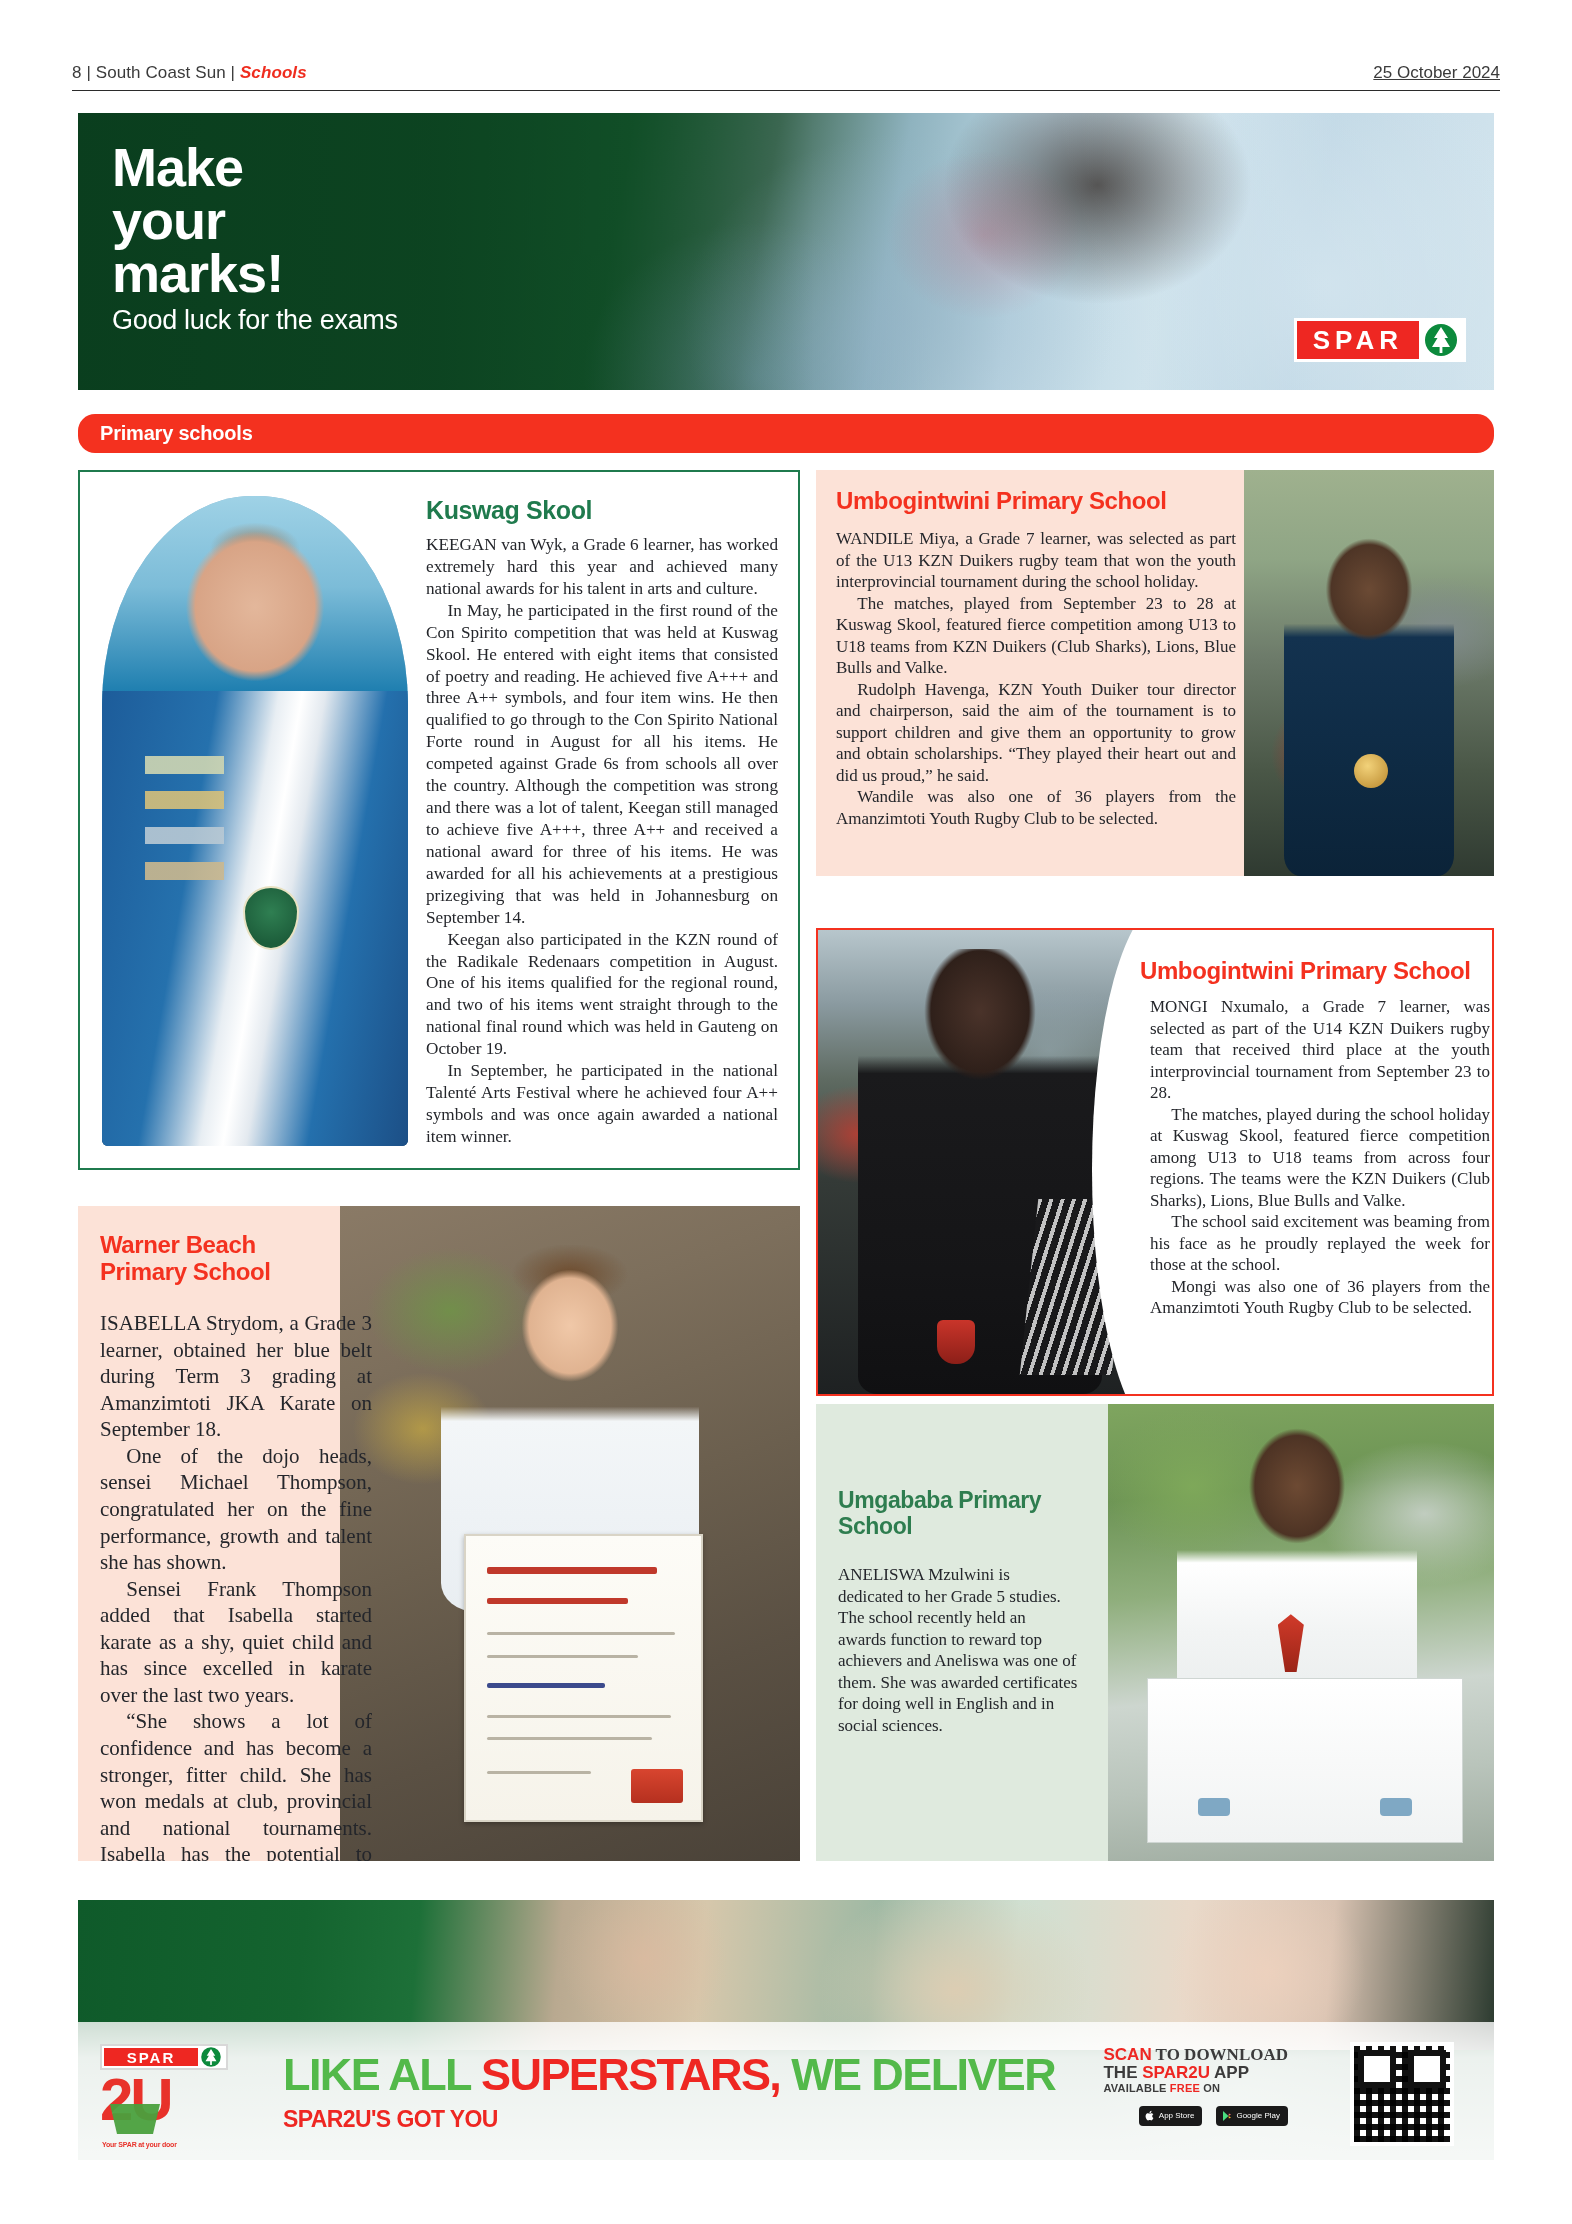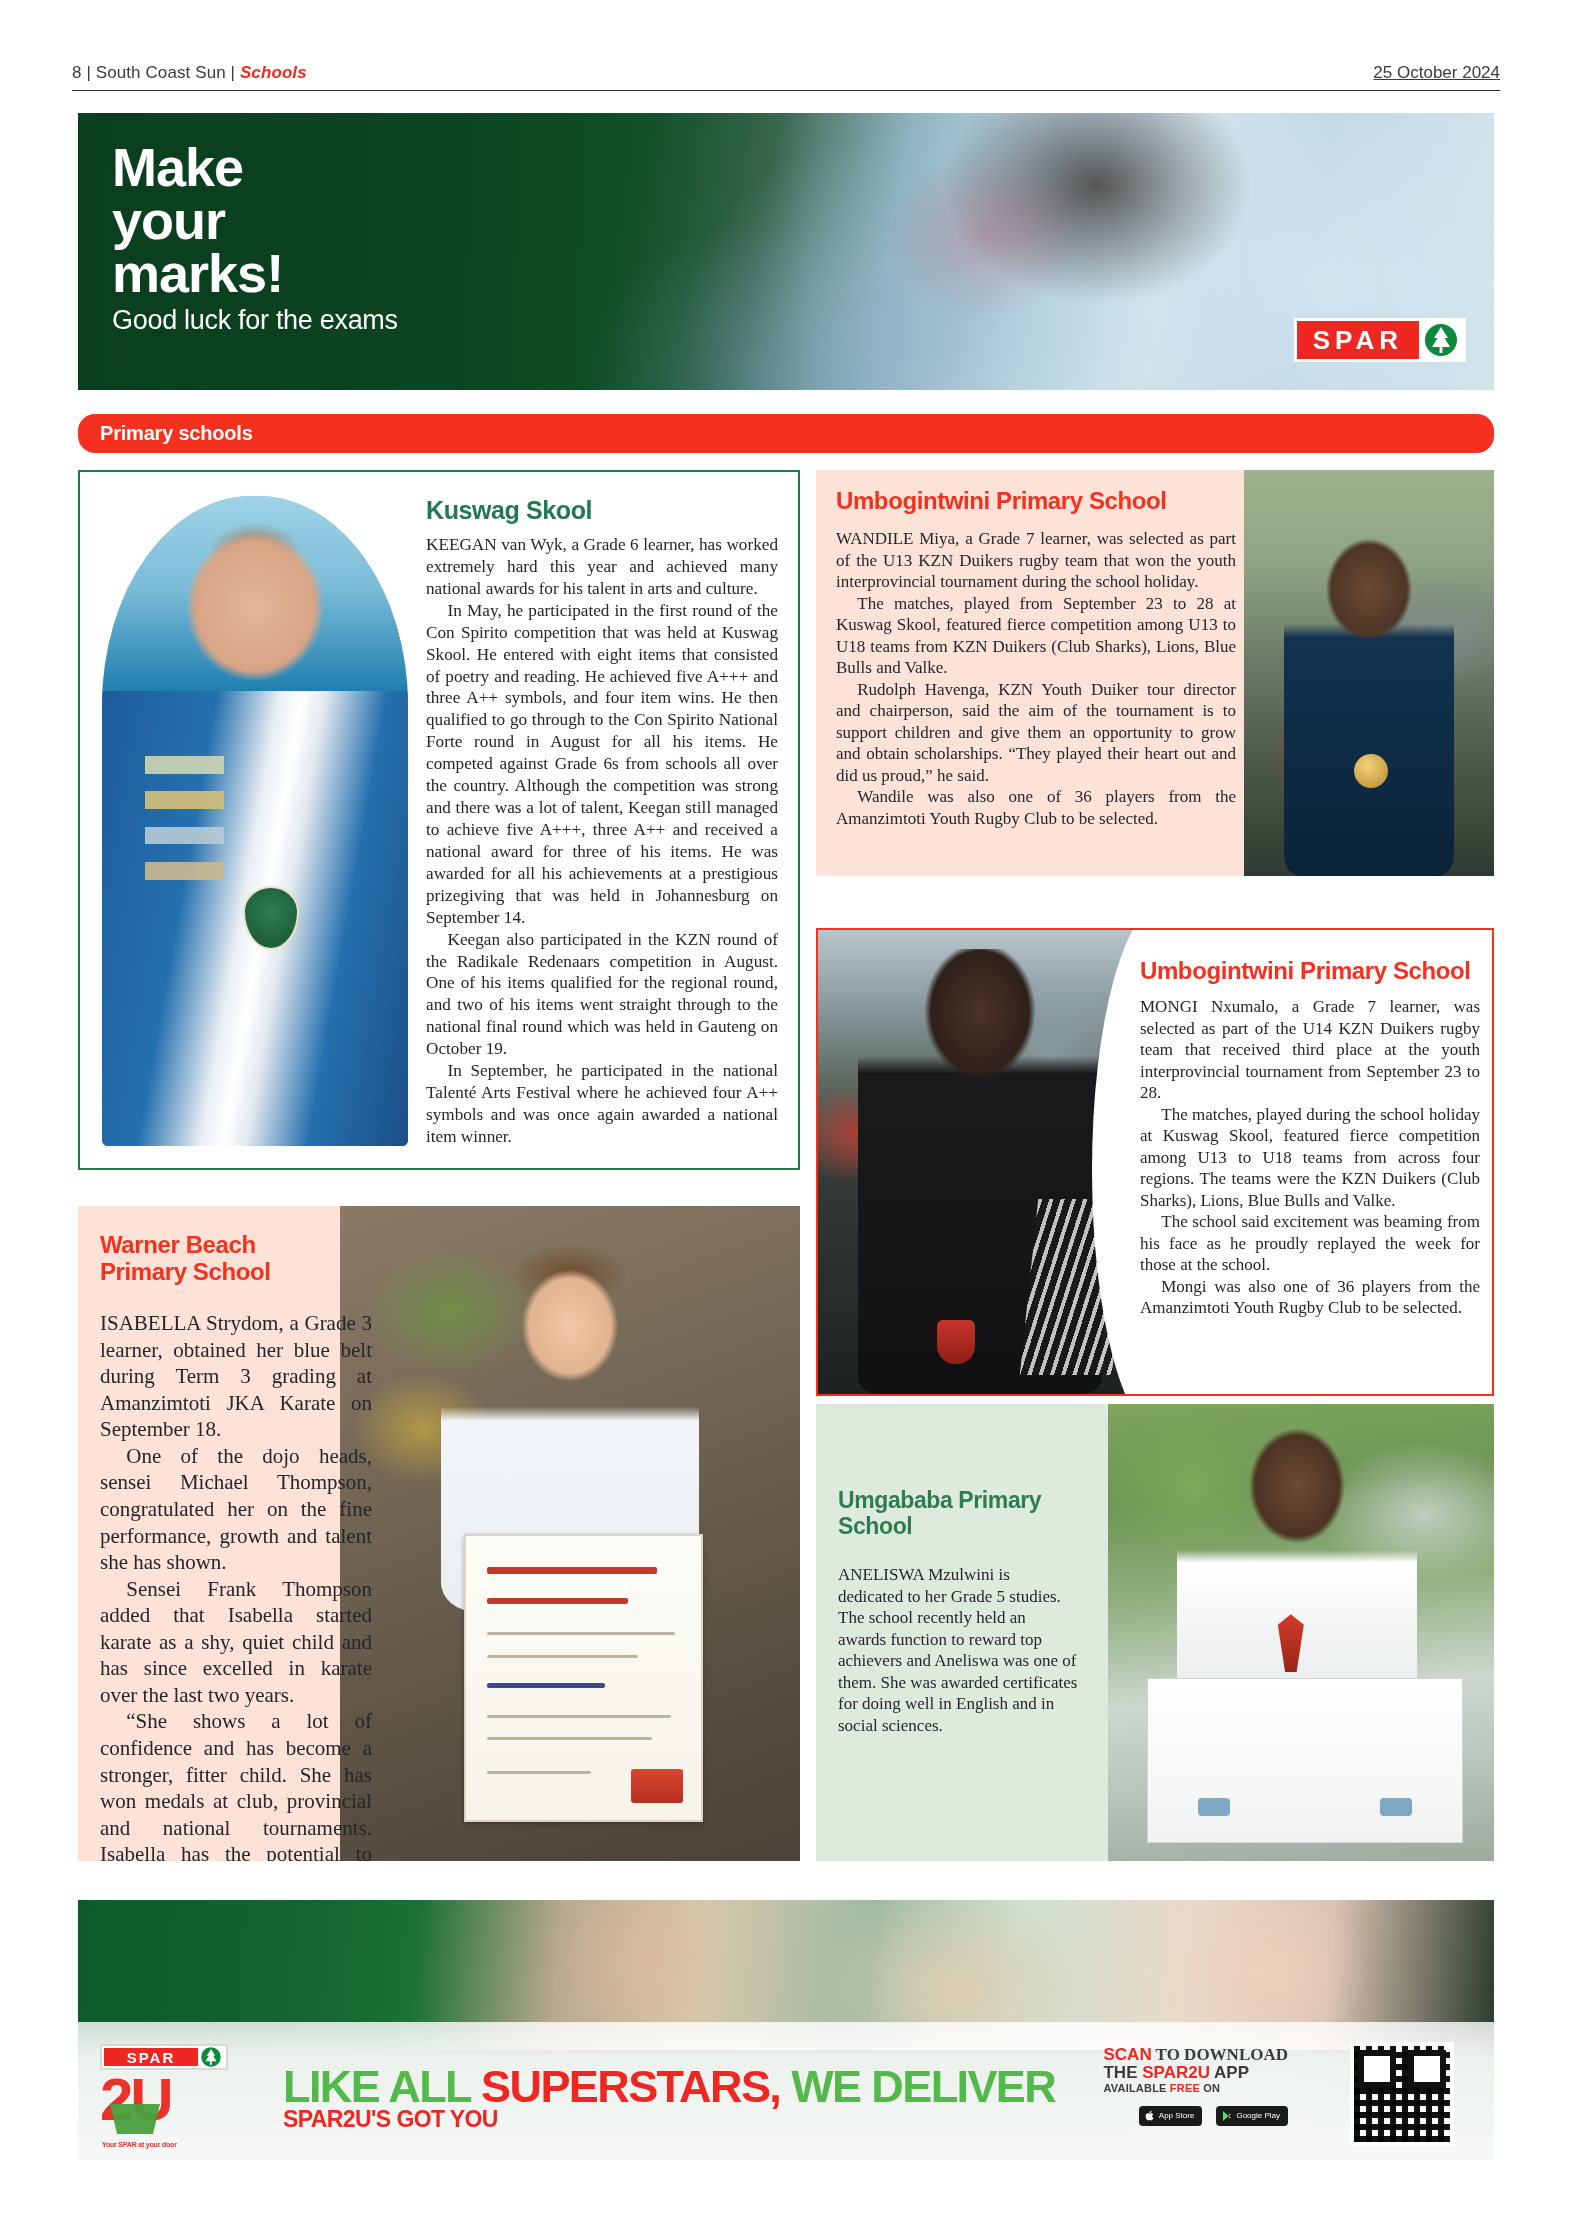--- a/index.html
+++ b/index.html
@@ -374,21 +374,21 @@
   #art-umbo2 .art-head {
     position: absolute;
     left: 322px;
     top: 28px;
     width: 340px;
     font-size: 24px;
     color: #f4311f;
   }
   #art-umbo2 .art-body {
     position: absolute;
-    left: 322px;
+    left: 332px;
     top: 66px;
     width: 340px;
     font-size: 17px;
     line-height: 1.265;
   }
 
   
   #art-warner {
     left: 78px;
     top: 1206px;
@@ -649,21 +649,21 @@
     font-family: "Liberation Sans", sans-serif;
     font-size: 7px;
     font-weight: bold;
     color: #e8322a;
     white-space: nowrap;
     letter-spacing: -0.2px;
   }
   .bb-headline {
     position: absolute;
     left: 205px;
-    top: 164px;
+    top: 152px;
     font-family: "Liberation Sans", sans-serif;
     font-weight: bold;
     font-size: 45px;
     line-height: 1;
     letter-spacing: -1.6px;
     white-space: nowrap;
   }
   .bb-headline .g { color: #53b94a; }
   .bb-headline .r { color: #ee2722; }
   .bb-subline {

